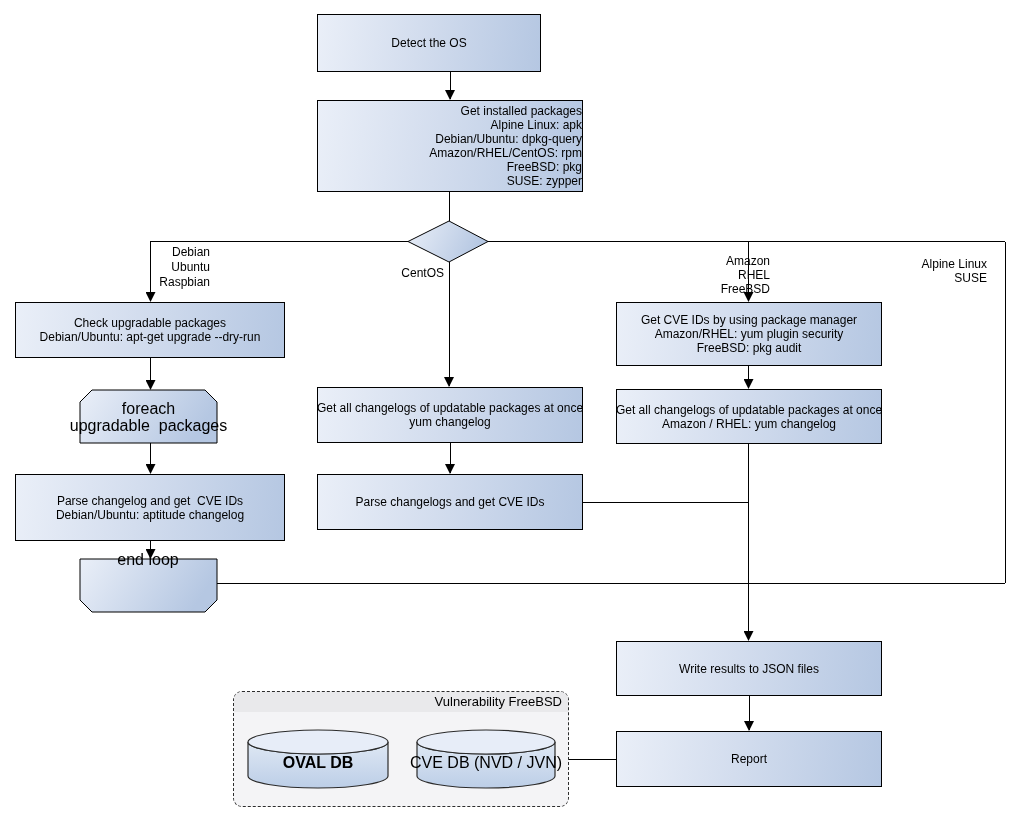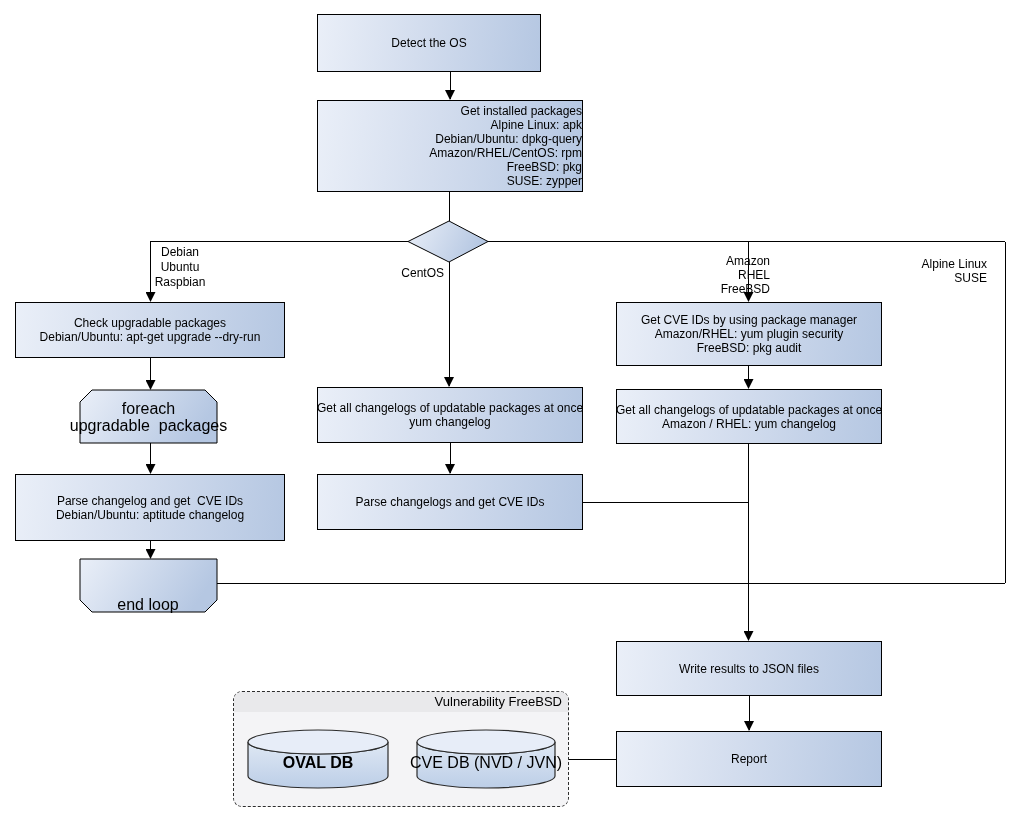--- a/index.html
+++ b/index.html
@@ -17,21 +17,21 @@
   }
   .node span{white-space:pre;text-align:center;}
   .node.align-right{justify-content:flex-end;}
   .node.align-right span{text-align:right;}
   .txt{
     position:absolute;font-size:16px;line-height:17px;white-space:pre;
     display:flex;align-items:center;justify-content:center;text-align:center;
   }
   .lbl{position:absolute;font-size:12px;line-height:14px;white-space:pre;}
   .lbl.r{text-align:right;}
-  .lbl.c{text-align:center;}
+  .lbl.c{text-align:right;}
   .db-box{
     position:absolute;left:233px;top:691px;width:336px;height:116px;
     box-sizing:border-box;border:1px dashed #2d2d2d;border-radius:9px;
     background:#f4f4f6;
   }
   .db-header{
     height:20px;background:#e9e9eb;border-radius:8px 8px 0 0;
     font-size:13px;line-height:19px;text-align:right;
     padding-right:6px;box-sizing:border-box;
   }
@@ -113,21 +113,21 @@
 </div>
 
 <div class="txt" style="left:80px;top:390px;width:137px;height:53px;">foreach
 upgradable  packages</div>
 
 <div class="node" style="left:15px;top:474px;width:270px;height:67px;">
   <span>Parse changelog and get  CVE IDs
 Debian/Ubuntu: aptitude changelog</span>
 </div>
 
-<div class="txt" style="left:80px;top:578px;width:136px;height:53px;text-align:right;">end loop</div>
+<div class="txt" style="left:80px;top:533px;width:136px;height:53px;text-align:right;">end loop</div>
 
 <div class="node" style="left:317px;top:387px;width:266px;height:56px;">
   <span>Get all changelogs of updatable packages at once
 yum changelog</span>
 </div>
 
 <div class="node" style="left:317px;top:474px;width:266px;height:56px;">
   <span>Parse changelogs and get CVE IDs</span>
 </div>
 

